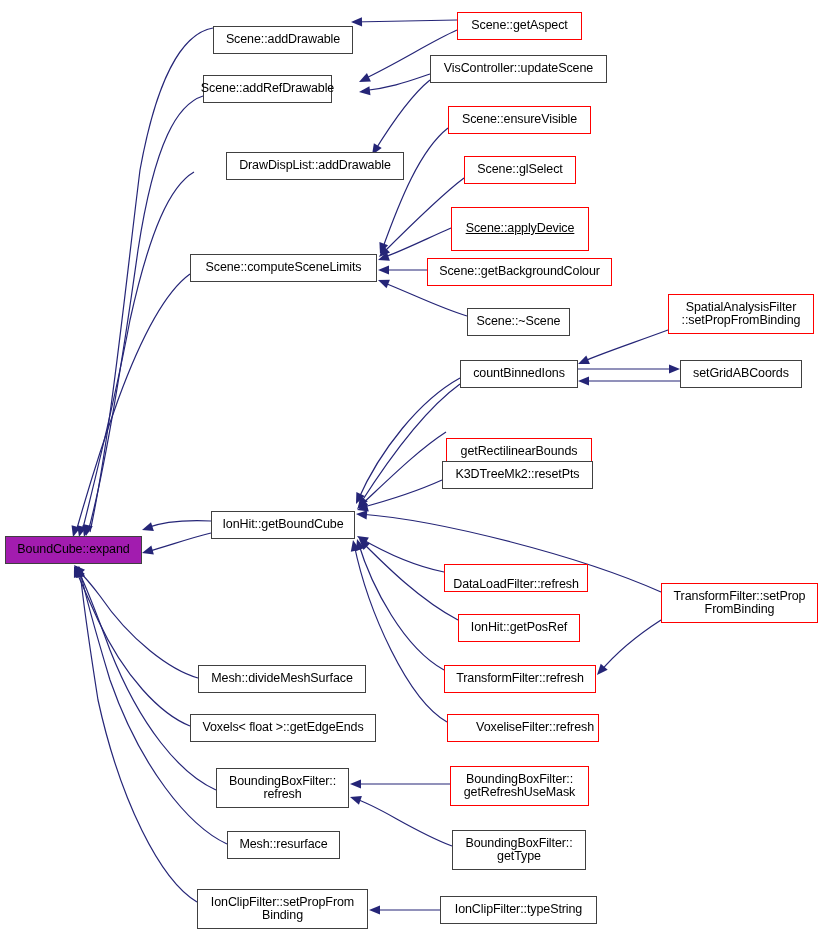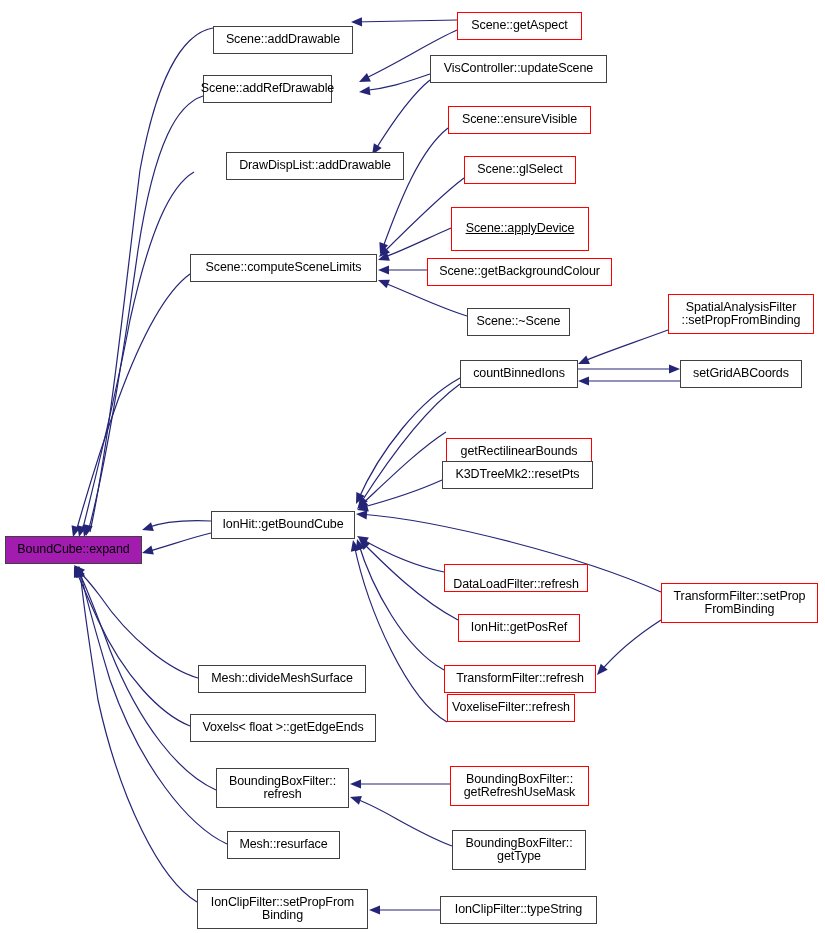--- a/index.html
+++ b/index.html
@@ -150,21 +150,21 @@
       <div class="node red" style="left: 464px; top: 156px; width: 112px; height: 28px;"><span class="lbl">Scene::glSelect</span></div>
       <div class="node red" style="left: 451px; top: 207px; width: 138px; height: 44px; text-decoration: underline;"><span class="lbl">Scene::applyDevice</span></div>
       <div class="node red" style="left: 427px; top: 258px; width: 185px; height: 28px;"><span class="lbl">Scene::getBackgroundColour</span></div>
       <div class="node" style="left: 467px; top: 308px; width: 103px; height: 28px;"><span class="lbl">Scene::~Scene</span></div>
       <div class="node" style="left: 460px; top: 360px; width: 118px; height: 28px;"><span class="lbl">countBinnedIons</span></div>
       <div class="node red" style="left: 446px; top: 410px; width: 146px; height: 28px; margin-top: 28px;"><span class="lbl">getRectilinearBounds</span></div>
       <div class="node" style="left: 442px; top: 461px; width: 151px; height: 28px;"><span class="lbl">K3DTreeMk2::resetPts</span></div>
       <div class="node red" style="left: 444px; top: 564px; width: 144px; height: 28px; align-items: flex-end;"><span class="lbl">DataLoadFilter::refresh</span></div>
       <div class="node red" style="left: 458px; top: 614px; width: 122px; height: 28px;"><span class="lbl">IonHit::getPosRef</span></div>
       <div class="node red" style="left: 444px; top: 665px; width: 152px; height: 28px;"><span class="lbl">TransformFilter::refresh</span></div>
-      <div class="node red" style="left: 447px; top: 694px; width: 128px; height: 28px;"><span class="lbl">VoxeliseFilter::refresh</span></div>
+      <div class="node red" style="left: 447px; top: 714px; width: 152px; height: 28px; justify-content: flex-end;"><span class="lbl">VoxeliseFilter::refresh</span></div>
       <div class="node red" style="left: 450px; top: 766px; width: 139px; height: 40px;"><span class="lbl">BoundingBoxFilter::
 getRefreshUseMask</span></div>
       <div class="node" style="left: 452px; top: 830px; width: 134px; height: 40px;"><span class="lbl">BoundingBoxFilter::
 getType</span></div>
       <div class="node" style="left: 440px; top: 896px; width: 157px; height: 28px;"><span class="lbl">IonClipFilter::typeString</span></div>
       <div class="node red" style="left: 668px; top: 294px; width: 146px; height: 40px;"><span class="lbl">SpatialAnalysisFilter
 ::setPropFromBinding</span></div>
       <div class="node" style="left: 680px; top: 360px; width: 122px; height: 28px;"><span class="lbl">setGridABCoords</span></div>
       <div class="node red" style="left: 661px; top: 583px; width: 157px; height: 40px;"><span class="lbl">TransformFilter::setProp
 FromBinding</span></div>

